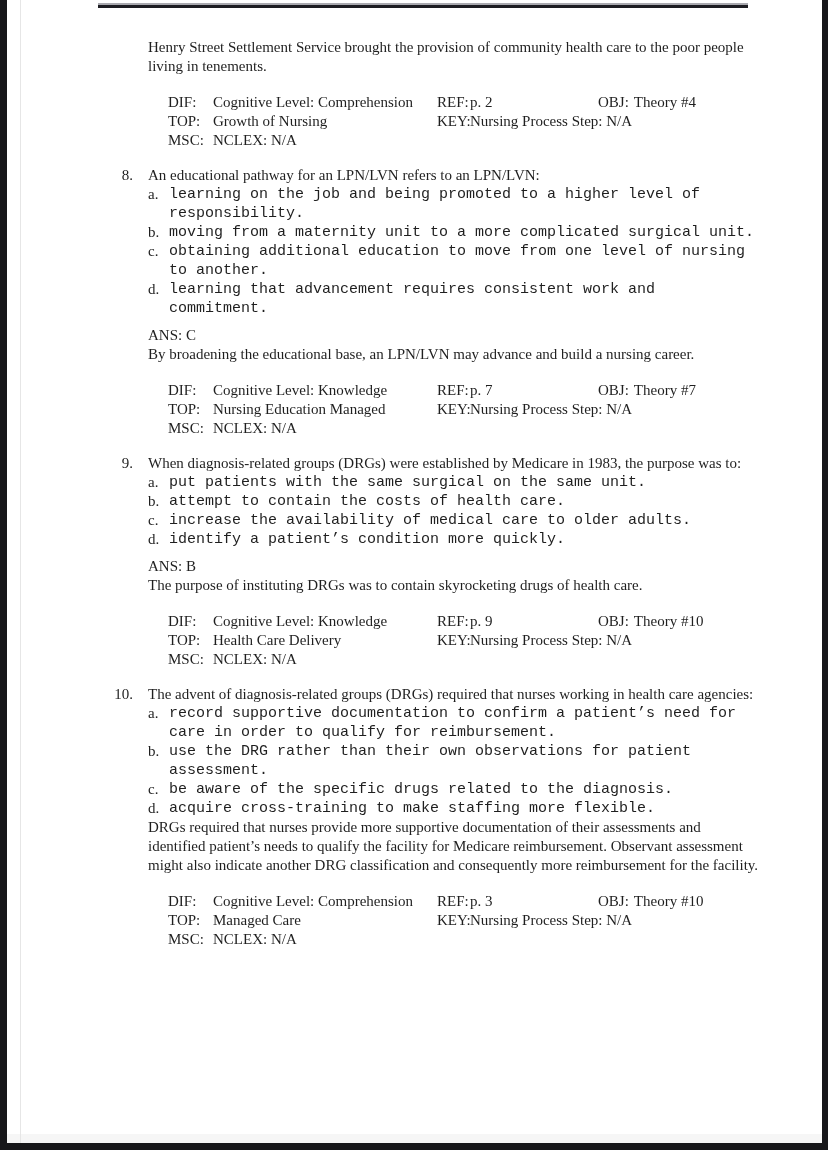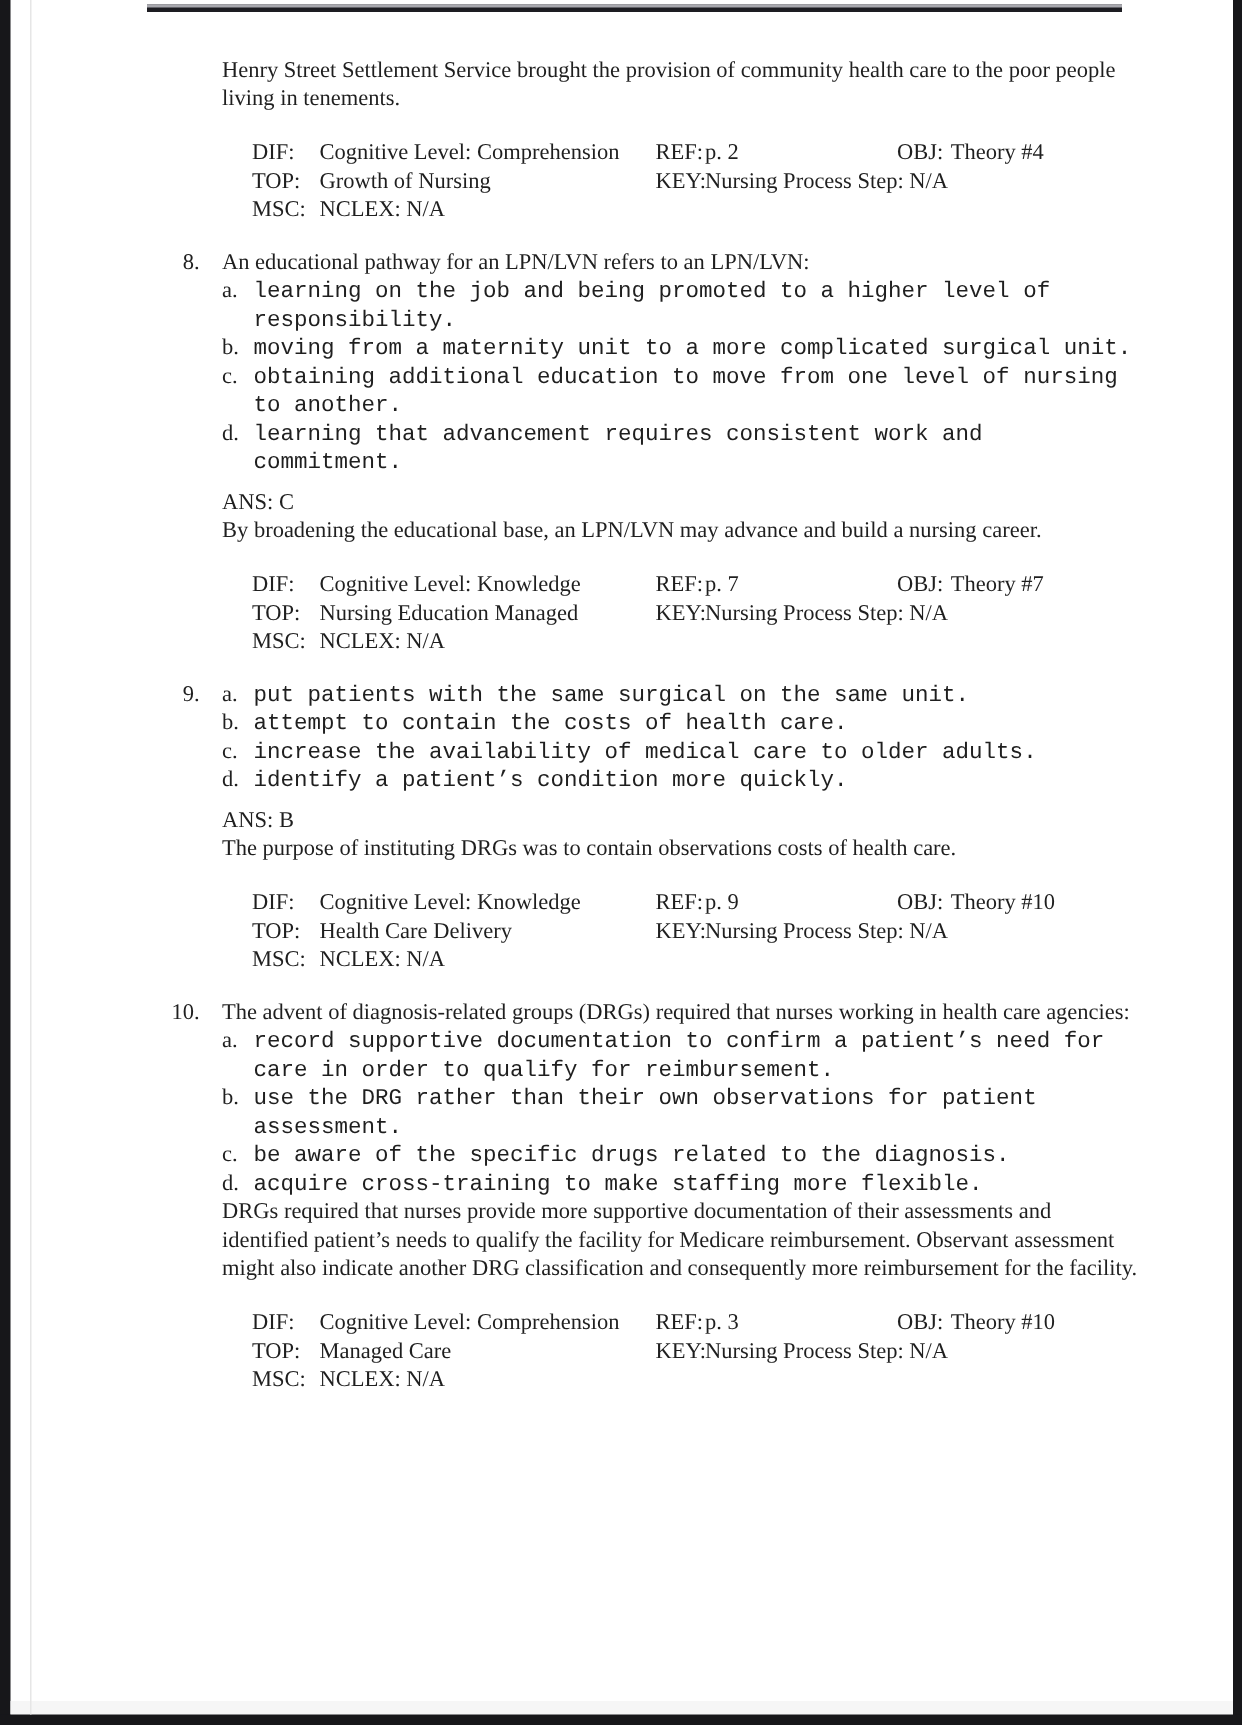--- a/index.html
+++ b/index.html
@@ -106,40 +106,41 @@
         <span class="g2"><span class="m-label-2">KEY:</span><span>Nursing Process Step: N/A</span></span>
       </div>
       <div class="meta-row">
         <span class="g1"><span class="m-label-1">MSC:</span><span>NCLEX: N/A</span></span>
       </div>
     </div>
   </div>
 
   <div class="question">
     <div class="qnum">9.</div>
+    <p class="stem">When diagnosis-related groups (DRGs) were established by Medicare in 1983, the purpose was to:</p>
     <div class="options">
       <div class="option">
           <span class="opt-letter">a.</span>
           <span class="opt-text">put patients with the same surgical on the same unit.</span>
         </div>
       <div class="option">
           <span class="opt-letter">b.</span>
           <span class="opt-text">attempt to contain the costs of health care.</span>
         </div>
       <div class="option">
           <span class="opt-letter">c.</span>
           <span class="opt-text">increase the availability of medical care to older adults.</span>
         </div>
       <div class="option">
           <span class="opt-letter">d.</span>
           <span class="opt-text">identify a patient’s condition more quickly.</span>
         </div>
     </div>
     <div class="answer-line"><span class="ans-label">ANS:</span><span>B</span></div>
-    <p class="rationale">The purpose of instituting DRGs was to contain observations costs of health care.</p>
+    <p class="rationale">The purpose of instituting DRGs was to contain skyrocketing drugs of health care.</p>
     <div class="meta">
       <div class="meta-row">
         <span class="g1"><span class="m-label-1">DIF:</span><span>Cognitive Level: Knowledge</span></span>
         <span class="g2"><span class="m-label-2">REF:</span><span>p. 9</span></span>
         <span class="g3"><span class="m-label-3">OBJ:</span><span>Theory #10</span></span>
       </div>
       <div class="meta-row">
         <span class="g1"><span class="m-label-1">TOP:</span><span>Health Care Delivery</span></span>
         <span class="g2"><span class="m-label-2">KEY:</span><span>Nursing Process Step: N/A</span></span>
       </div>

